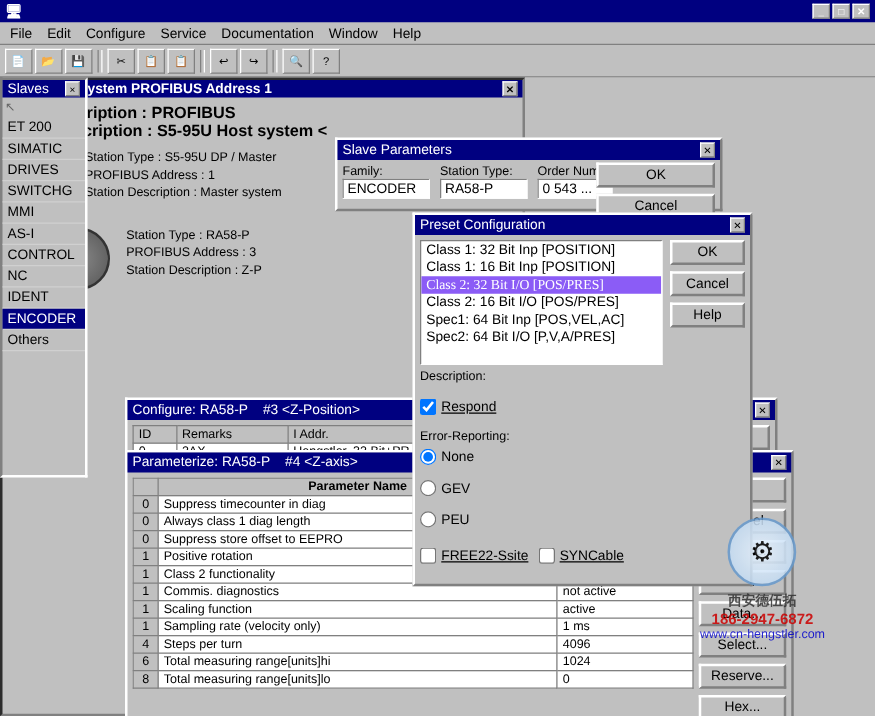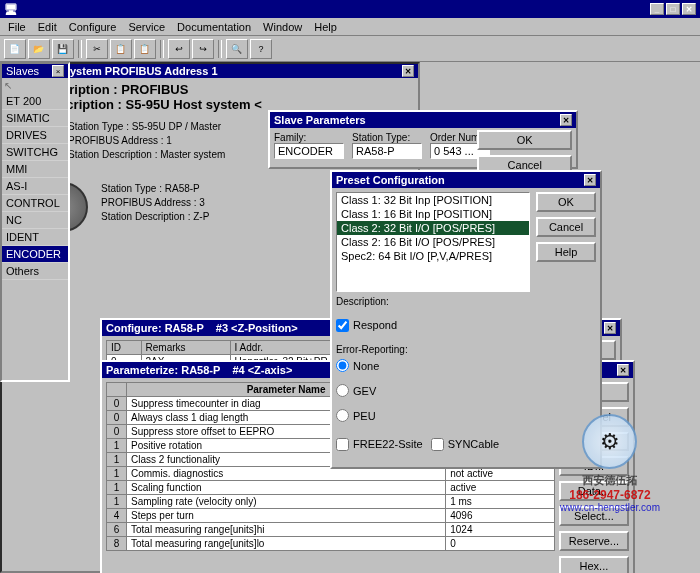--- a/index.html
+++ b/index.html
@@ -122,21 +122,21 @@
       position: absolute;
       background: #c0c0c0;
       border: 2px solid;
       border-color: #fff #808080 #808080 #fff;
     }
     .win-title {
       background: #000080;
       color: white;
       padding: 1px 4px;
       font-size: 11px;
-      font-weight: bold;
+      font-weight: normal;
       display: flex;
       align-items: center;
       justify-content: space-between;
       height: 16px;
     }
     .win-close {
       width: 12px; height: 12px;
       background: #c0c0c0;
       border: 1px solid;
       border-color: #fff #808080 #808080 #fff;
@@ -194,23 +194,23 @@
     }
 
     .listbox {
       background: white;
       border: 1px solid;
       border-color: #808080 #fff #fff #808080;
       font-size: 11px;
       overflow-y: auto;
     }
     .listbox-item { padding: 1px 4px; cursor: pointer; }
-    .listbox-item.selected { background: #14532d; color: white; }
-
-    .checkbox-row { display: flex; align-items: flex-start; gap: 4px; margin: 12px 0; font-size: 11px; }
+    .listbox-item.selected { background: #8b5cf6; color: white; font-family: Liberation Serif, serif; }
+
+    .checkbox-row { display: flex; align-items: center; gap: 4px; margin: 12px 0; font-size: 11px; text-decoration: underline; }
     .radio-row { display: flex; align-items: center; gap: 4px; margin: 2px 0; font-size: 11px; }
 
     
     .watermark {
       position: absolute;
       bottom: 60px; right: 40px;
       opacity: 0.85;
       pointer-events: none;
       z-index: 1000;
       text-align: center;
@@ -384,20 +384,21 @@
       <div class="win-close">✕</div>
     </div>
     <div class="win-body">
       <div style="display:flex;gap:6px;">
         <div style="flex:1;">
           <div class="listbox" style="height:100px;">
             <div class="listbox-item">Class 1: 32 Bit Inp [POSITION]</div>
             <div class="listbox-item">Class 1: 16 Bit Inp [POSITION]</div>
             <div class="listbox-item selected">Class 2: 32 Bit I/O [POS/PRES]</div>
             <div class="listbox-item">Class 2: 16 Bit I/O [POS/PRES]</div>
+            <div class="listbox-item">Spec1: 64 Bit Inp [POS,VEL,AC]</div>
             <div class="listbox-item">Spec2: 64 Bit I/O [P,V,A/PRES]</div>
           </div>
           <div style="margin-top:4px;font-size:10px;">
             <span>Description:</span>
           </div>
           <div style="margin-top:4px;">
             <label class="checkbox-row">
               <input type="checkbox" checked="" style="">
               <span>Respond</span>
             </label>

